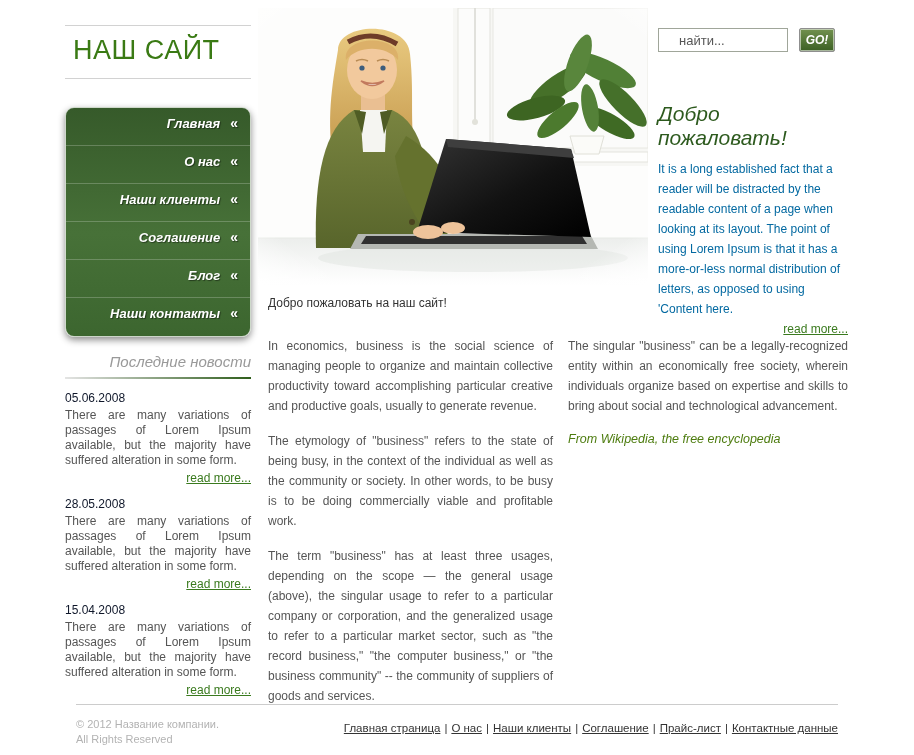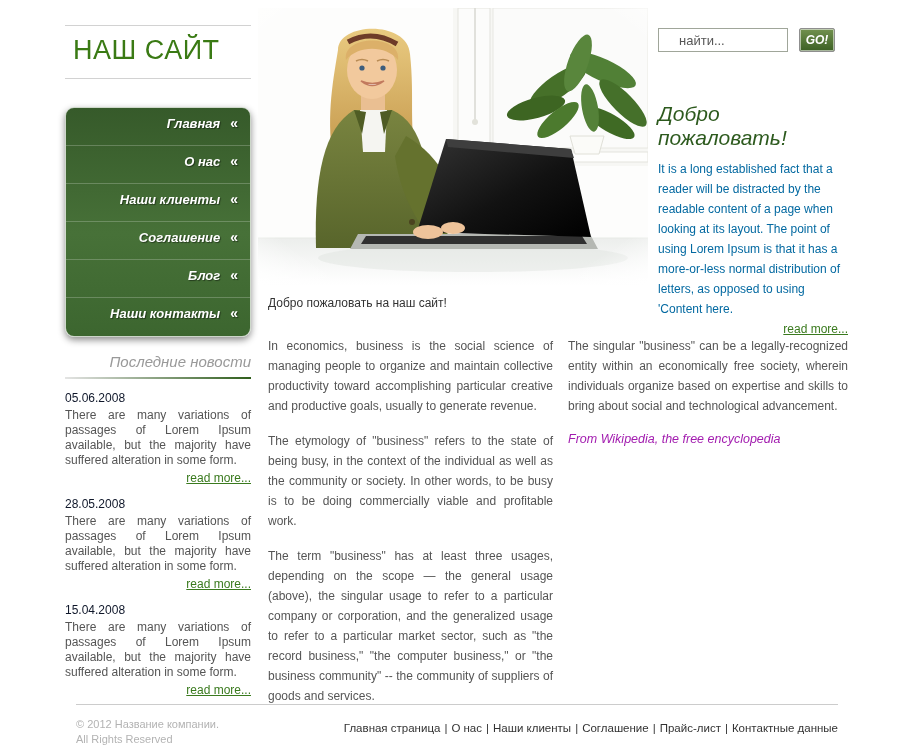--- a/index.html
+++ b/index.html
@@ -60,29 +60,29 @@
   .welcome-heading { margin-top:50px; font-style:italic; font-size:21px; color:#2d5a1e; }
   .welcome-text { margin-top:9px; font-size:12px; color:#0369a1; line-height:20px; }
 
   
   .main { position:absolute; left:268px; top:296px; width:580px; }
   .main-heading { font-size:12px; color:#333; font-weight:normal; }
   .cols { display:flex; margin-top:26px; }
   .col1 { width:285px; }
   .col2 { width:280px; margin-left:15px; }
   .para { font-size:12px; color:#555; line-height:20px; text-align:justify; margin-bottom:15px; }
-  .source { font-size:12.5px; color:#a21caf; font-style:italic; margin-top:16px; }
+  .source { font-size:12.5px; color:#4d7c0f; font-style:italic; margin-top:16px; }
 
   
   .footer { position:absolute; left:0; top:704px; width:914px; }
   .footer-rule { margin:0 76px; border-top:1px solid #ccc; }
   .footer-inner { display:flex; justify-content:space-between; padding:12px 76px 0; align-items:flex-start; }
   .copyright { font-size:11px; color:#b3b3b3; line-height:15px; }
   .footer-links { font-size:11.5px; color:#333; margin-top:5px; white-space:nowrap; }
-  .footer-link { color:#333; cursor:pointer; }
+  .footer-link { color:#333; text-decoration:underline; cursor:pointer; }
   .fsep { margin:0 4px; color:#333; }
 </style>
 </head>
 <body>
 
 <div class="sidebar">
   <div class="logo-block">
     <div class="logo-title">НАШ САЙТ</div>
   </div>
 

